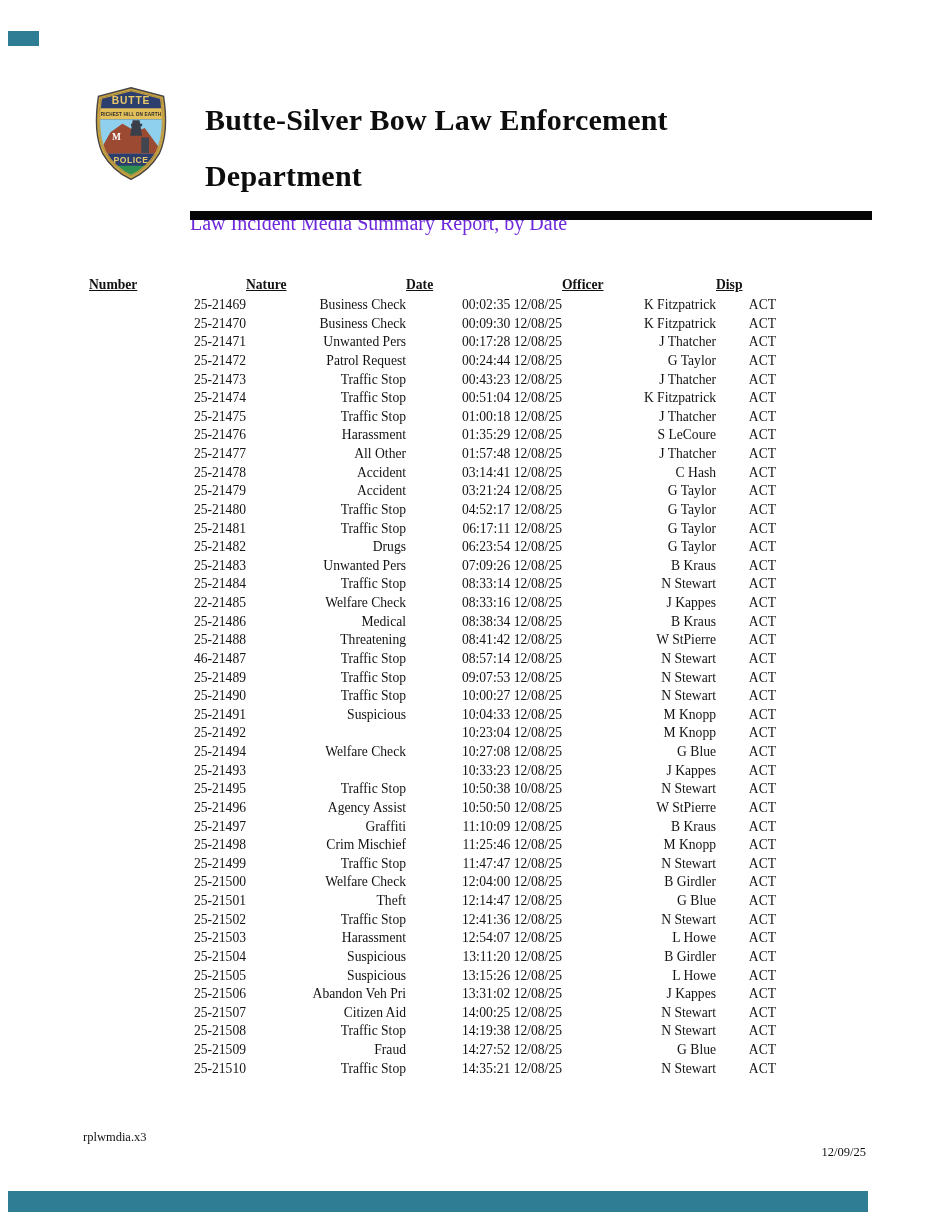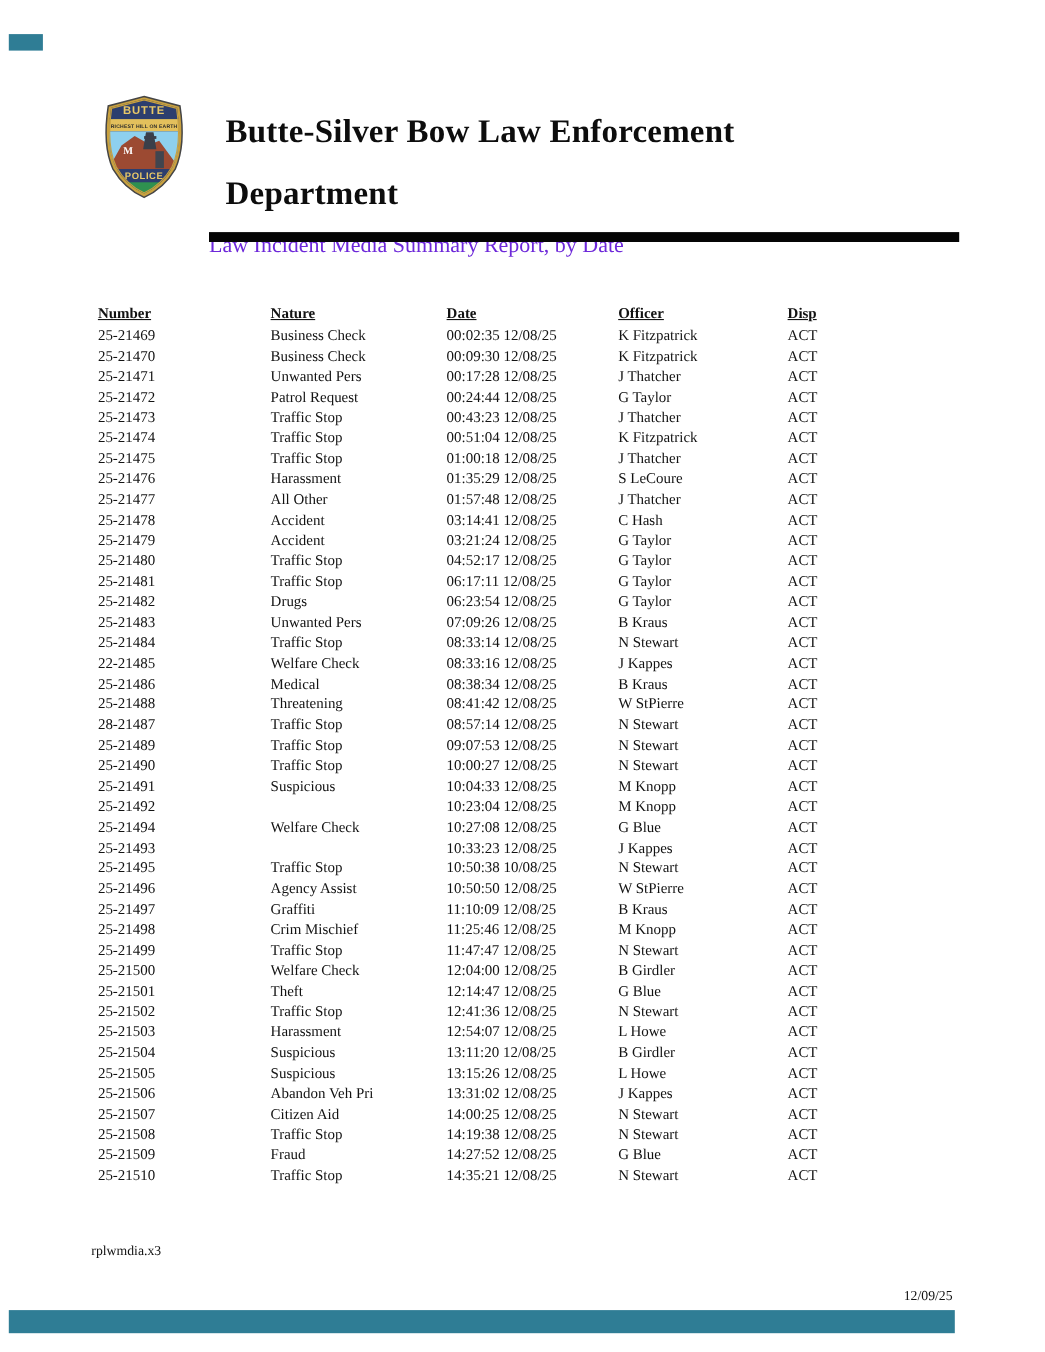--- a/index.html
+++ b/index.html
@@ -38,27 +38,27 @@
     margin-top:48px;
   }
   .tgrid{display:grid;grid-template-columns:157px 160px 156px 154px 60px;}
   .thead .cell{
     font-weight:bold;text-decoration:underline;
     line-height:20px;white-space:nowrap;
   }
   .trow .cell{
     line-height:18.63px;white-space:nowrap;overflow:hidden;
   }
-  .tbody{margin-top:1px;}
+  .tbody{margin-top:1px;text-align:right;}
 
   .footer-left{
     position:absolute;left:83px;top:1129px;font-size:12.5px;line-height:16px;
   }
   .footer-right{
-    position:absolute;right:84px;top:1170px;font-size:12.5px;line-height:16px;
+    position:absolute;right:84px;top:1144px;font-size:12.5px;line-height:16px;
   }
 </style>
 </head>
 <body>
 
 <div id="artifact-top" class="artifact-bar"></div>
 <div id="artifact-bottom" class="artifact-bar"></div>
 
 <div class="badge">
   <svg width="86" height="96" viewBox="0 0 100 112">
@@ -263,21 +263,21 @@
 
   <div class="tgrid trow">
     <div class="cell">25-21488</div>
     <div class="cell">Threatening</div>
     <div class="cell">08:41:42 12/08/25</div>
     <div class="cell">W StPierre</div>
     <div class="cell">ACT</div>
   </div>
 
   <div class="tgrid trow">
-    <div class="cell">28-21487</div>
+    <div class="cell">46-21487</div>
     <div class="cell">Traffic Stop</div>
     <div class="cell">08:57:14 12/08/25</div>
     <div class="cell">N Stewart</div>
     <div class="cell">ACT</div>
   </div>
 
   <div class="tgrid trow">
     <div class="cell">25-21489</div>
     <div class="cell">Traffic Stop</div>
     <div class="cell">09:07:53 12/08/25</div>

